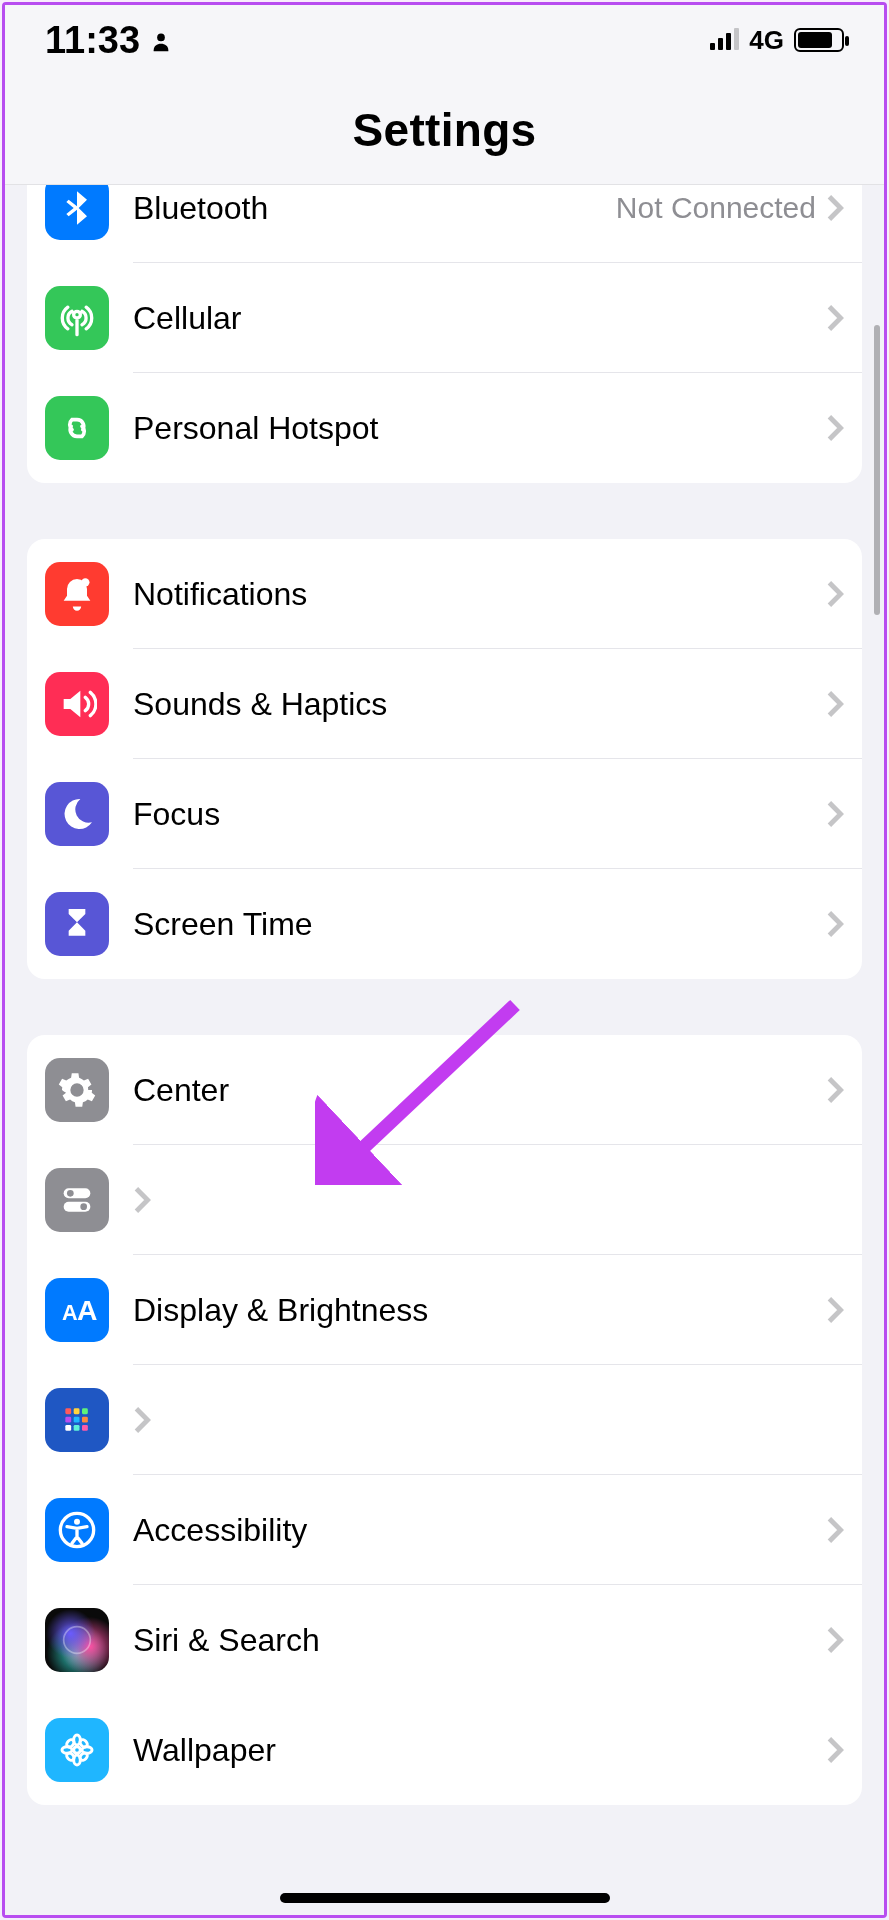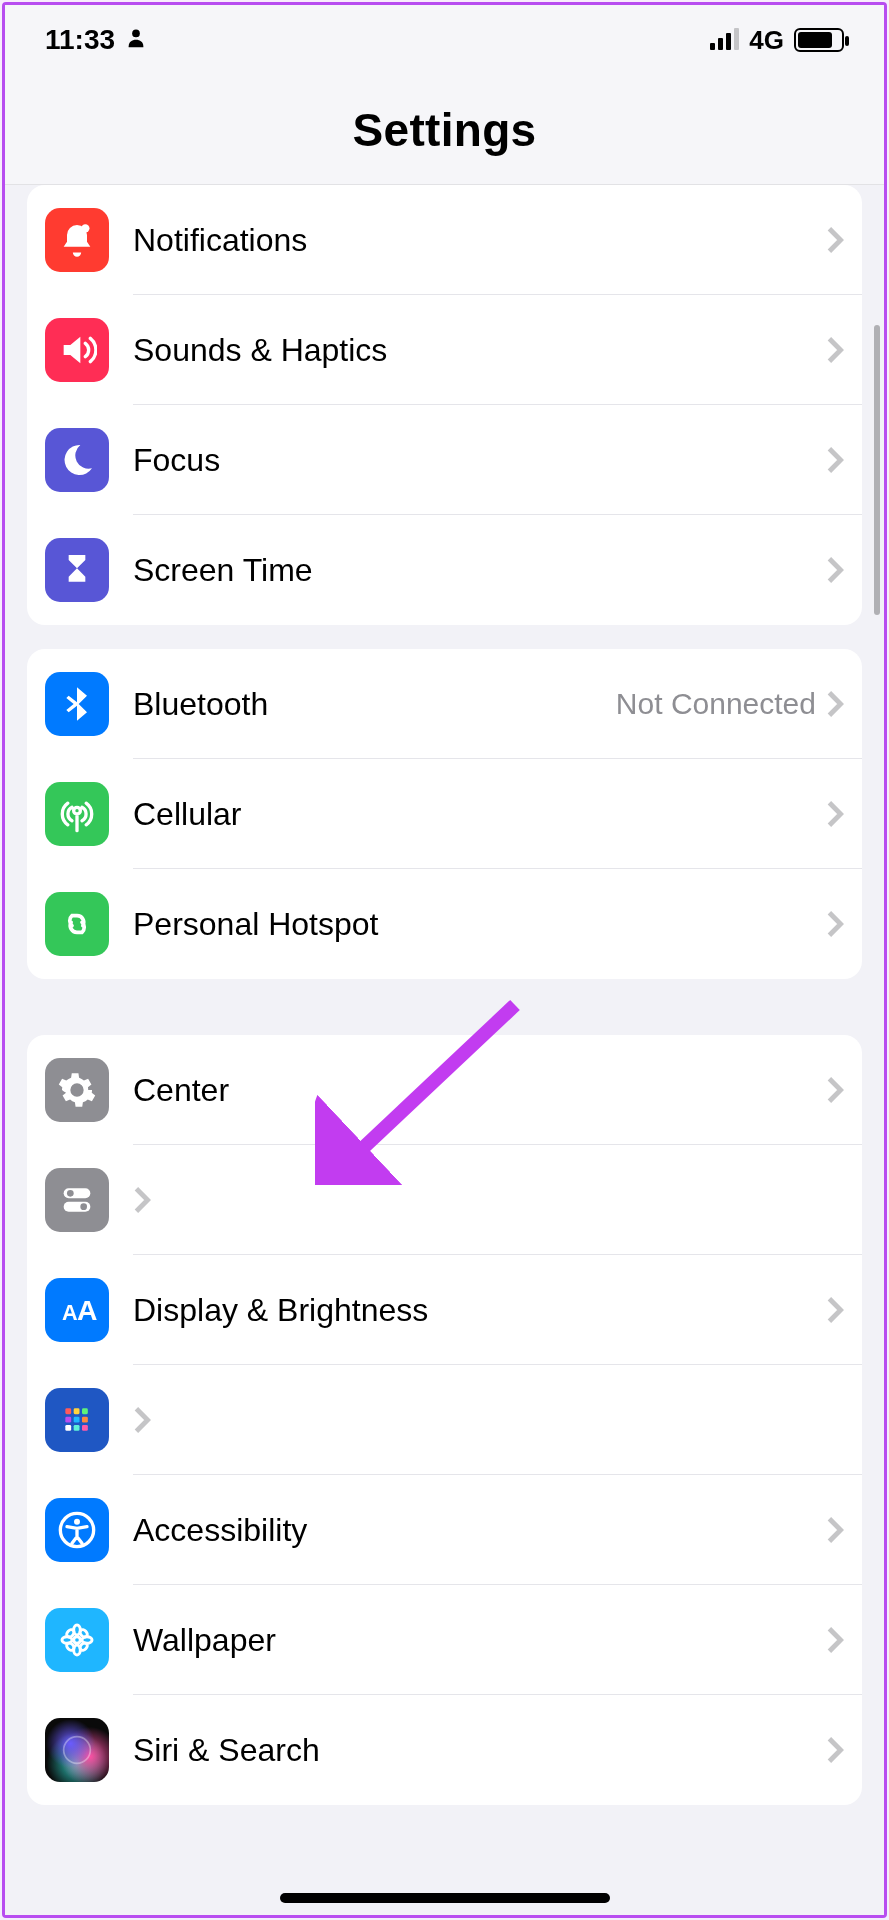--- a/index.html
+++ b/index.html
@@ -24,21 +24,21 @@
     background: #f2f2f7;
   }
   .statusbar {
     height: 70px;
     display: flex;
     align-items: center;
     justify-content: space-between;
     padding: 0 40px;
     background: #f6f6f9;
   }
-  .status-left { display: flex; align-items: center; gap: 10px; font-weight: 700; font-size: 28px; }
+  .status-left { display: flex; align-items: center; gap: 10px; font-weight: 700; font-size: 38px; }
   .status-right { display: flex; align-items: center; gap: 10px; font-weight: 700; font-size: 26px; }
   .navbar {
     height: 110px;
     display: flex;
     align-items: center;
     justify-content: center;
     background: #f6f6f9;
     border-bottom: 1px solid rgba(0,0,0,0.08);
   }
   .navbar-title { font-size: 46px; font-weight: 700; letter-spacing: 0.3px; }
@@ -162,20 +162,69 @@
           </span>
     </div>
   </div>
 
   <div class="navbar">
     <div class="navbar-title">Settings</div>
   </div>
 
   <div class="content">
 
+    <div class="group first">
+
+      <div class="row">
+        <div class="icon bg-blue">
+          <svg viewBox="0 0 24 24">
+                <path d="M12 2l6 5-5 5 5 5-6 5V13l-5 4-1.4-1.4L10 12 5.6 8.4 7 7l5 4V2z"></path>
+              </svg>
+        </div>
+        <div class="label">Bluetooth</div>
+        <div class="detail">Not Connected</div>
+        <div class="chev">
+              <svg viewBox="0 0 12 20">
+                <polyline points="2,2 10,10 2,18"></polyline>
+              </svg>
+            </div>
+        <div class="sep"></div>
+      </div>
+
+      <div class="row">
+        <div class="icon bg-green">
+          <svg viewBox="0 0 24 24">
+                <path d="M12 8a2 2 0 1 1 0 4 2 2 0 0 1 0-4zm0 4v10M6.5 5.5a8 8 0 0 0 0 13M17.5 5.5a8 8 0 0 1 0 13M9 8a4.5 4.5 0 0 0 0 8M15 8a4.5 4.5 0 0 1 0 8" fill="none" stroke="#fff" stroke-width="2" stroke-linecap="round"></path>
+              </svg>
+        </div>
+        <div class="label">Cellular</div>
+        <div class="chev">
+              <svg viewBox="0 0 12 20">
+                <polyline points="2,2 10,10 2,18"></polyline>
+              </svg>
+            </div>
+        <div class="sep"></div>
+      </div>
+
+      <div class="row">
+        <div class="icon bg-green">
+          <svg viewBox="0 0 24 24">
+                <path d="M9 13a4 4 0 0 1 0-6h3a4 4 0 0 1 3.5 6M15 11a4 4 0 0 1 0 6h-3a4 4 0 0 1-3.5-6" fill="none" stroke="#fff" stroke-width="2.2" stroke-linecap="round"></path>
+              </svg>
+        </div>
+        <div class="label">Personal Hotspot</div>
+        <div class="chev">
+              <svg viewBox="0 0 12 20">
+                <polyline points="2,2 10,10 2,18"></polyline>
+              </svg>
+            </div>
+
+      </div>
+    </div>
+
     <div class="group">
 
       <div class="row">
         <div class="icon bg-red">
           <svg viewBox="0 0 24 24">
                 <path d="M12 3a6 6 0 0 0-6 6v4l-2 3h16l-2-3V9a6 6 0 0 0-6-6zm0 19a2.5 2.5 0 0 0 2.5-2.5h-5A2.5 2.5 0 0 0 12 22z"></path>
                 <circle cx="17" cy="5" r="2.5"></circle>
               </svg>
         </div>
         <div class="label">Notifications</div>
@@ -218,69 +267,20 @@
         <div class="sep"></div>
       </div>
 
       <div class="row">
         <div class="icon bg-indigo">
           <svg viewBox="0 0 24 24">
                 <path d="M7 3h10v3l-5 5 5 5v3H7v-3l5-5-5-5V3z"></path>
               </svg>
         </div>
         <div class="label">Screen Time</div>
-        <div class="chev">
-              <svg viewBox="0 0 12 20">
-                <polyline points="2,2 10,10 2,18"></polyline>
-              </svg>
-            </div>
-
-      </div>
-    </div>
-
-    <div class="group first">
-
-      <div class="row">
-        <div class="icon bg-blue">
-          <svg viewBox="0 0 24 24">
-                <path d="M12 2l6 5-5 5 5 5-6 5V13l-5 4-1.4-1.4L10 12 5.6 8.4 7 7l5 4V2z"></path>
-              </svg>
-        </div>
-        <div class="label">Bluetooth</div>
-        <div class="detail">Not Connected</div>
-        <div class="chev">
-              <svg viewBox="0 0 12 20">
-                <polyline points="2,2 10,10 2,18"></polyline>
-              </svg>
-            </div>
-        <div class="sep"></div>
-      </div>
-
-      <div class="row">
-        <div class="icon bg-green">
-          <svg viewBox="0 0 24 24">
-                <path d="M12 8a2 2 0 1 1 0 4 2 2 0 0 1 0-4zm0 4v10M6.5 5.5a8 8 0 0 0 0 13M17.5 5.5a8 8 0 0 1 0 13M9 8a4.5 4.5 0 0 0 0 8M15 8a4.5 4.5 0 0 1 0 8" fill="none" stroke="#fff" stroke-width="2" stroke-linecap="round"></path>
-              </svg>
-        </div>
-        <div class="label">Cellular</div>
-        <div class="chev">
-              <svg viewBox="0 0 12 20">
-                <polyline points="2,2 10,10 2,18"></polyline>
-              </svg>
-            </div>
-        <div class="sep"></div>
-      </div>
-
-      <div class="row">
-        <div class="icon bg-green">
-          <svg viewBox="0 0 24 24">
-                <path d="M9 13a4 4 0 0 1 0-6h3a4 4 0 0 1 3.5 6M15 11a4 4 0 0 1 0 6h-3a4 4 0 0 1-3.5-6" fill="none" stroke="#fff" stroke-width="2.2" stroke-linecap="round"></path>
-              </svg>
-        </div>
-        <div class="label">Personal Hotspot</div>
         <div class="chev">
               <svg viewBox="0 0 12 20">
                 <polyline points="2,2 10,10 2,18"></polyline>
               </svg>
             </div>
 
       </div>
     </div>
 
     <div class="group">
@@ -363,20 +363,35 @@
                 <path d="M6 10l6 1 6-1M12 11v5m0 0l-3 4m3-4l3 4" fill="none" stroke="#fff" stroke-width="2" stroke-linecap="round"></path>
               </svg>
         </div>
         <div class="label">Accessibility</div>
         <div class="chev">
               <svg viewBox="0 0 12 20">
                 <polyline points="2,2 10,10 2,18"></polyline>
               </svg>
             </div>
         <div class="sep"></div>
+      </div>
+
+      <div class="row">
+        <div class="icon bg-siri">
+          <svg viewBox="0 0 24 24">
+                <circle cx="12" cy="12" r="8" fill="none" stroke="rgba(255,255,255,0.35)" stroke-width="1"></circle>
+              </svg>
+        </div>
+        <div class="label">Siri &amp; Search</div>
+        <div class="chev">
+              <svg viewBox="0 0 12 20">
+                <polyline points="2,2 10,10 2,18"></polyline>
+              </svg>
+            </div>
+
       </div>
 
       <div class="row">
         <div class="icon bg-cyan">
           <svg viewBox="0 0 24 24">
                 <g fill="none" stroke="#fff" stroke-width="1.8">
                   <circle cx="12" cy="12" r="2"></circle>
                   <ellipse cx="12" cy="6" rx="2" ry="3"></ellipse>
                   <ellipse cx="12" cy="18" rx="2" ry="3"></ellipse>
                   <ellipse cx="6" cy="12" rx="3" ry="2"></ellipse>
@@ -390,35 +405,20 @@
         </div>
         <div class="label">Wallpaper</div>
         <div class="chev">
               <svg viewBox="0 0 12 20">
                 <polyline points="2,2 10,10 2,18"></polyline>
               </svg>
             </div>
         <div class="sep"></div>
       </div>
 
-      <div class="row">
-        <div class="icon bg-siri">
-          <svg viewBox="0 0 24 24">
-                <circle cx="12" cy="12" r="8" fill="none" stroke="rgba(255,255,255,0.35)" stroke-width="1"></circle>
-              </svg>
-        </div>
-        <div class="label">Siri &amp; Search</div>
-        <div class="chev">
-              <svg viewBox="0 0 12 20">
-                <polyline points="2,2 10,10 2,18"></polyline>
-              </svg>
-            </div>
-
-      </div>
-
     </div>
 
   </div>
 
   <div class="scroll-indicator"></div>
 
   <svg class="annotation-arrow" style="left:310px; top:990px; width:220px; height:190px;" viewBox="0 0 220 190">
     <defs>
       <marker id="ah" viewBox="0 0 10 10" refX="2" refY="5" markerWidth="10" markerHeight="10" orient="auto">
         <path d="M0 0 L10 5 L0 10 z" fill="#c23cf0"></path>

